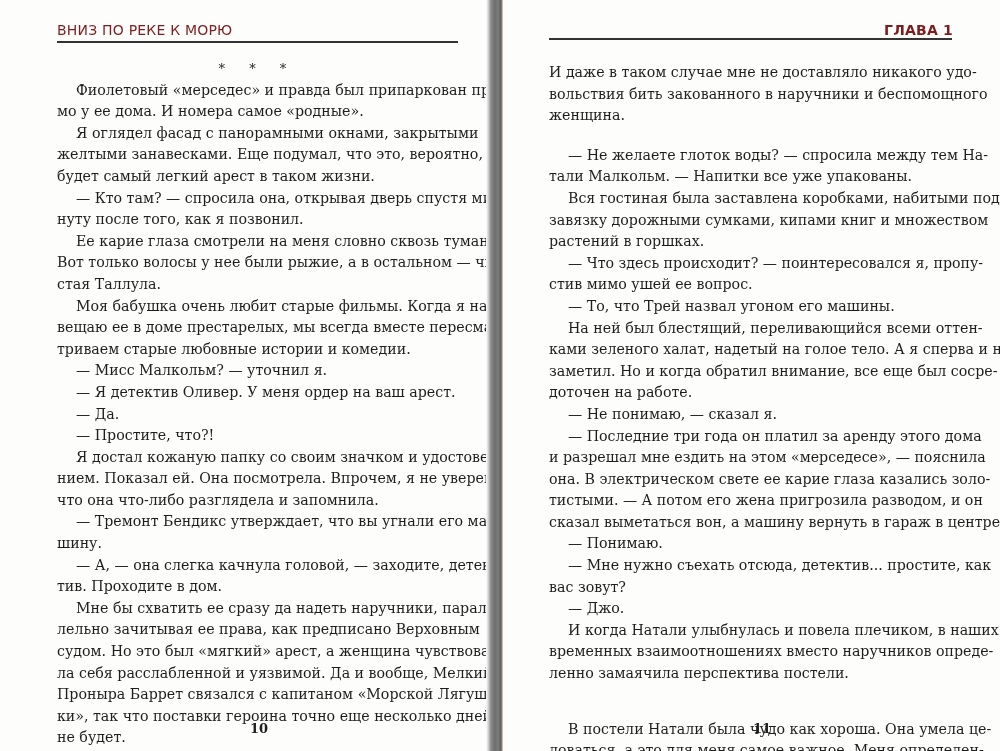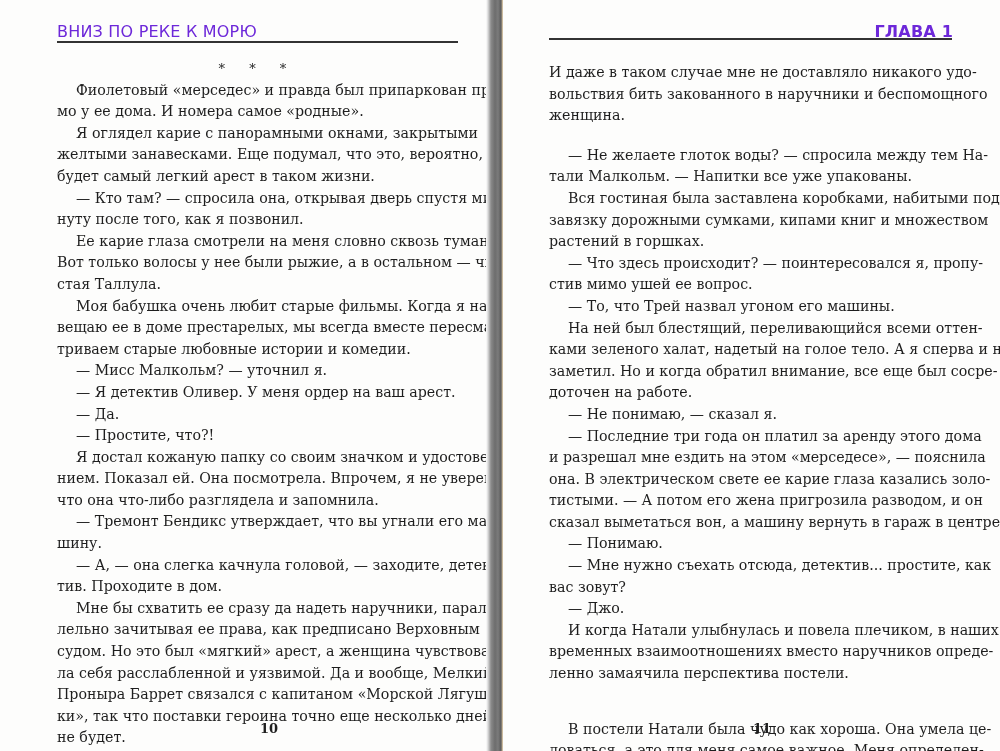--- a/index.html
+++ b/index.html
@@ -14,21 +14,21 @@
     position:absolute; top:0; height:751px; background:#fdfdfc;
   }
   .page.left { left:0; width:490px; }
   .page.right { left:503px; width:497px; }
   .spine {
     position:absolute; top:0; left:486px; width:20px; height:751px;
     background:linear-gradient(to right,#ffffff 0%,#d8d8d8 10%,#8a8a8a 25%,#6d6d6d 45%,#7b7b7b 60%,#5c5c5c 75%,#c9b89a 82%,#e8e0d0 88%,#ffffff 100%);
   }
   .running-head {
     position:absolute; top:22px; font-family:"DejaVu Sans","Liberation Sans",sans-serif;
-    font-size:16px; letter-spacing:0.2px; color:#6d28d9;
+    font-size:14px; letter-spacing:0.2px; color:#7f1d1d;
   }
   .left .running-head { left:57px; }
   .right .running-head { right:47px; font-weight:bold;text-align:center; }
   .rule {
     position:absolute; height:1.5px; background:#333;
   }
   .left .rule { top:41px; left:57px; width:401px; }
   .right .rule { top:38px; left:46px; width:403px; }
   .text {
     position:absolute; font-size:14.2px; line-height:21.6px;
@@ -37,36 +37,36 @@
   .right .text { top:62px; left:46px; width:404px; }
   .line { white-space:nowrap; display:block; height:21.6px; text-align:justify; text-align-last:justify; }
   .line.last { text-align-last:left; }
   .line.indent { padding-left:19px; }
   .stars { display:block; height:21.6px; text-align:center; letter-spacing:10px; font-size:13px; }
   .gap { display:block; height:32px; }
   .folio {
     position:absolute; top:721px; font-size:13px; font-weight:bold;
     font-family:"DejaVu Serif","Liberation Serif",serif;
   }
-  .left .folio { left:260px;text-align:right; }
+  .left .folio { left:250px;text-align:right; }
   .right .folio { left:250px; }
 </style>
 </head>
 <body>
 
 <div class="spread">
   <div class="page left">
     <div class="running-head">ВНИЗ ПО РЕКЕ К МОРЮ</div>
     <div class="rule"></div>
     <div class="text">
       <span class="stars">* * *</span>
       <div id="left-lines">
           <span class="line indent">Фиолетовый «мерседес» и правда был припаркован пря-</span>
           <span class="line last">мо у ее дома. И номера самое «родные».</span>
-          <span class="line indent">Я оглядел карие с панорамными окнами, закрытыми</span>
+          <span class="line indent">Я оглядел фасад с панорамными окнами, закрытыми</span>
           <span class="line">желтыми занавесками. Еще подумал, что это, вероятно,</span>
           <span class="line last">будет самый легкий арест в таком жизни.</span>
           <span class="line indent">— Кто там? — спросила она, открывая дверь спустя ми-</span>
           <span class="line last">нуту после того, как я позвонил.</span>
           <span class="line indent">Ее карие глаза смотрели на меня словно сквозь туман.</span>
           <span class="line">Вот только волосы у нее были рыжие, а в остальном — чи-</span>
           <span class="line last">стая Таллула.</span>
           <span class="line indent">Моя бабушка очень любит старые фильмы. Когда я на-</span>
           <span class="line">вещаю ее в доме престарелых, мы всегда вместе пересма-</span>
           <span class="line last">триваем старые любовные истории и комедии.</span>

